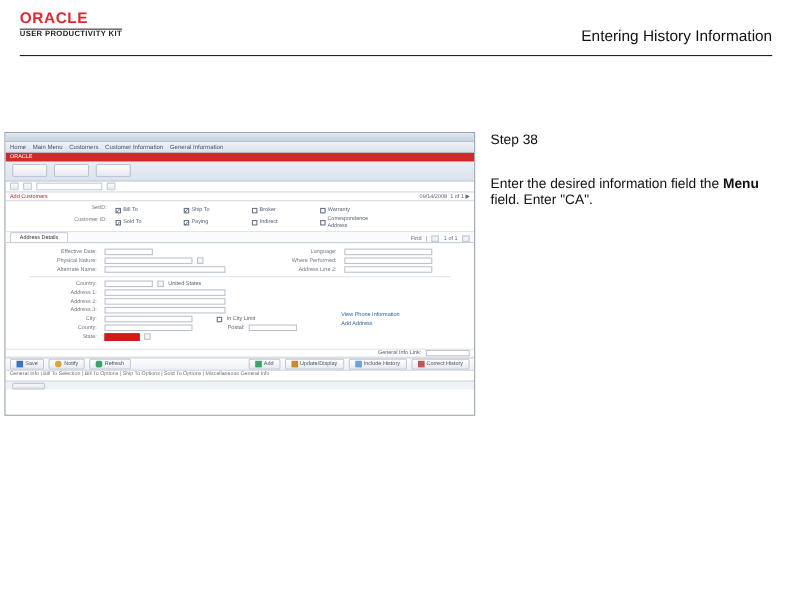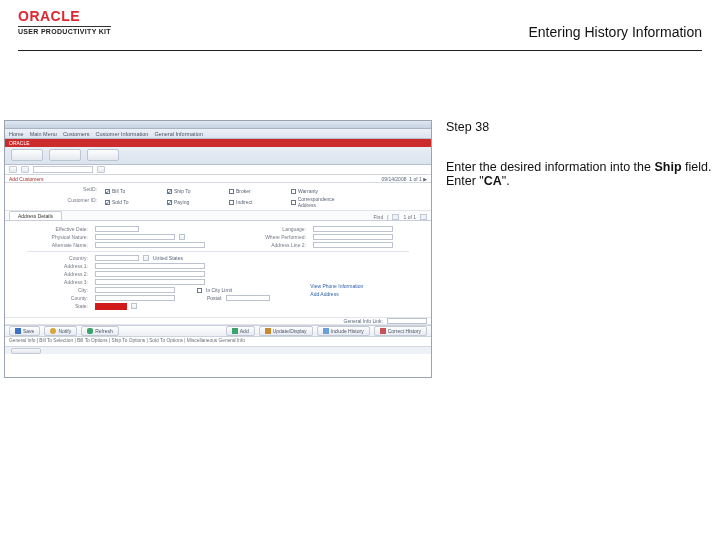--- a/index.html
+++ b/index.html
@@ -238,21 +238,21 @@
     flex: 1;
     padding-left: 14px;
     padding-right: 6px;
     font-size: 12.5px;
     color: #111;
   }
   .instructions .step {
     margin-bottom: 26px;
   }
   .instructions .field-name { font-weight: bold; }
-  .instructions .enter-val { font-weight: bold; text-align: right; }
+  .instructions .enter-val { font-weight: normal; text-align: right; }
 </style>
 </head>
 <body>
 
 <div class="header">
   <div class="logo">
     <div class="logo-oracle">ORACLE</div>
     <div class="logo-sub">USER PRODUCTIVITY KIT</div>
   </div>
   <div class="doc-title">Entering History Information</div>
@@ -461,17 +461,17 @@
 
     <div class="statusbar">General Info | Bill To Selection | Bill To Options | Ship To Options | Sold To Options | Miscellaneous General Info</div>
     <div class="hscroll">
         <div class="thumb"></div>
       </div>
   </div>
 
   <div class="instructions">
     <div class="step">Step 38</div>
     <div>
-      <span>Enter the desired information into the </span><span class="field-name">Ship</span><span> field. Enter "</span><span class="enter-val">CA</span><span>".</span>
+      <span>Enter the desired information field the </span><span class="field-name">Menu</span><span> field. Enter "</span><span class="enter-val">CA</span><span>".</span>
     </div>
   </div>
 
 </div>
 
 </body></html>

